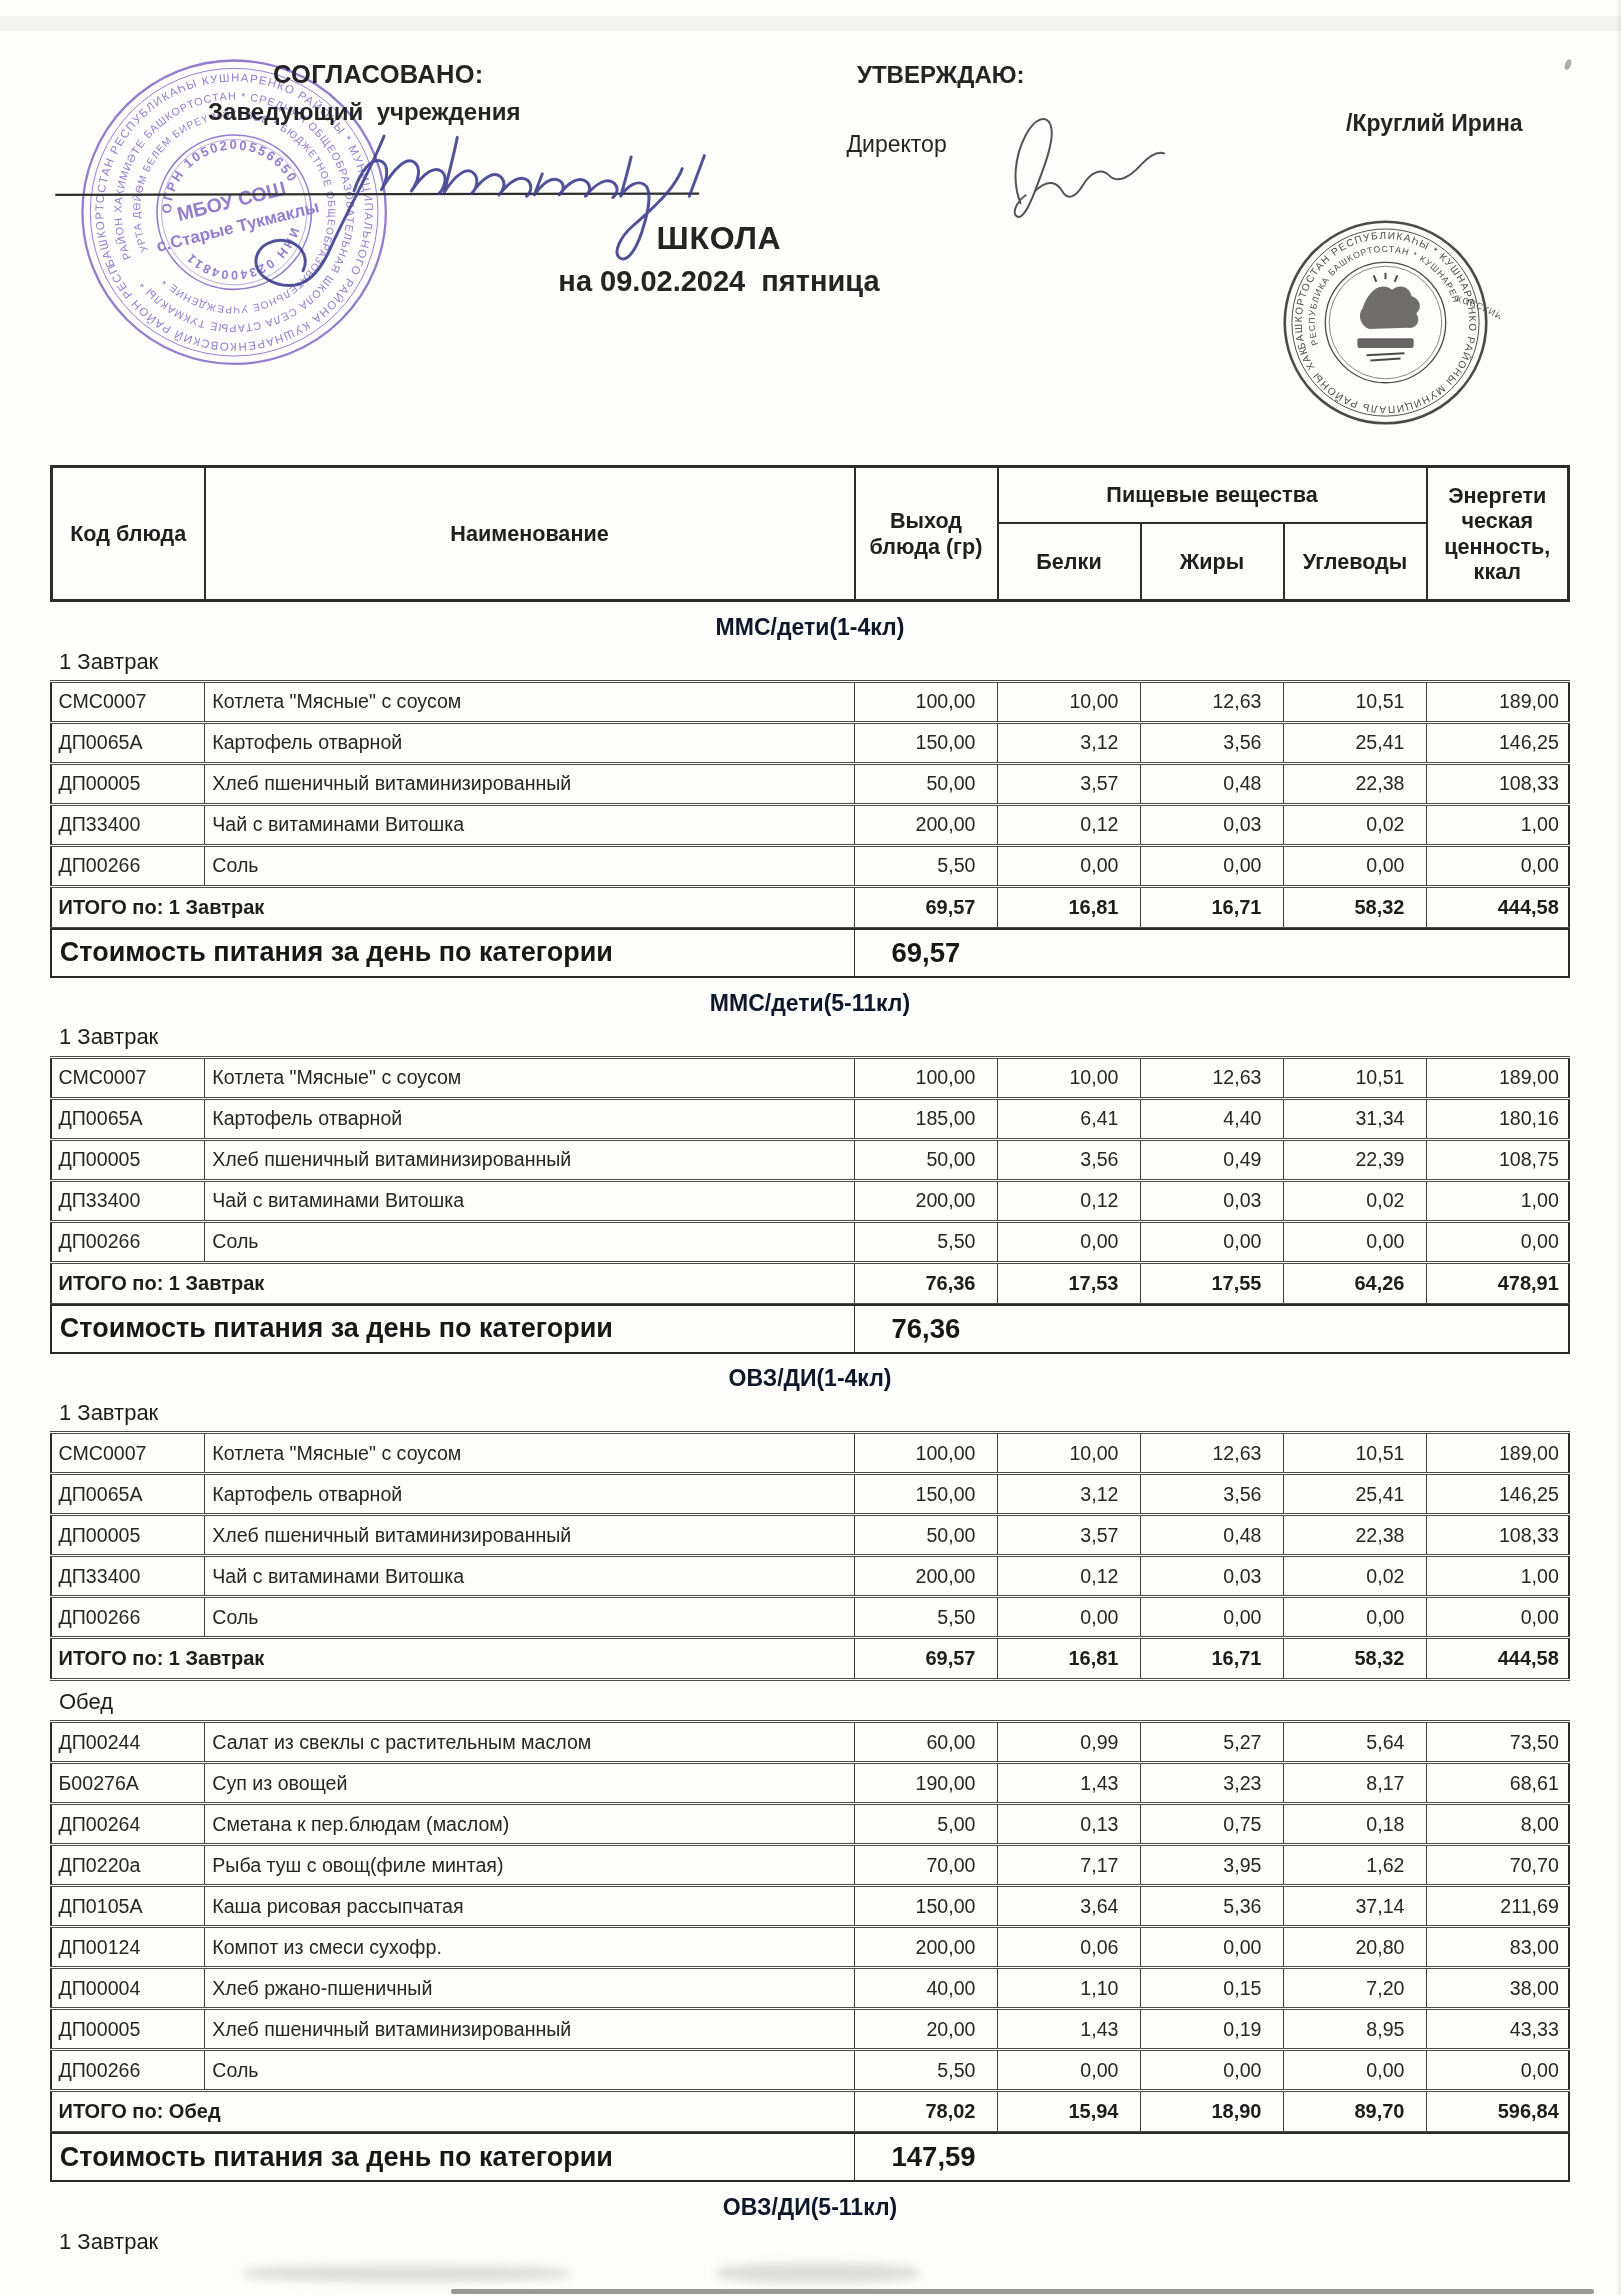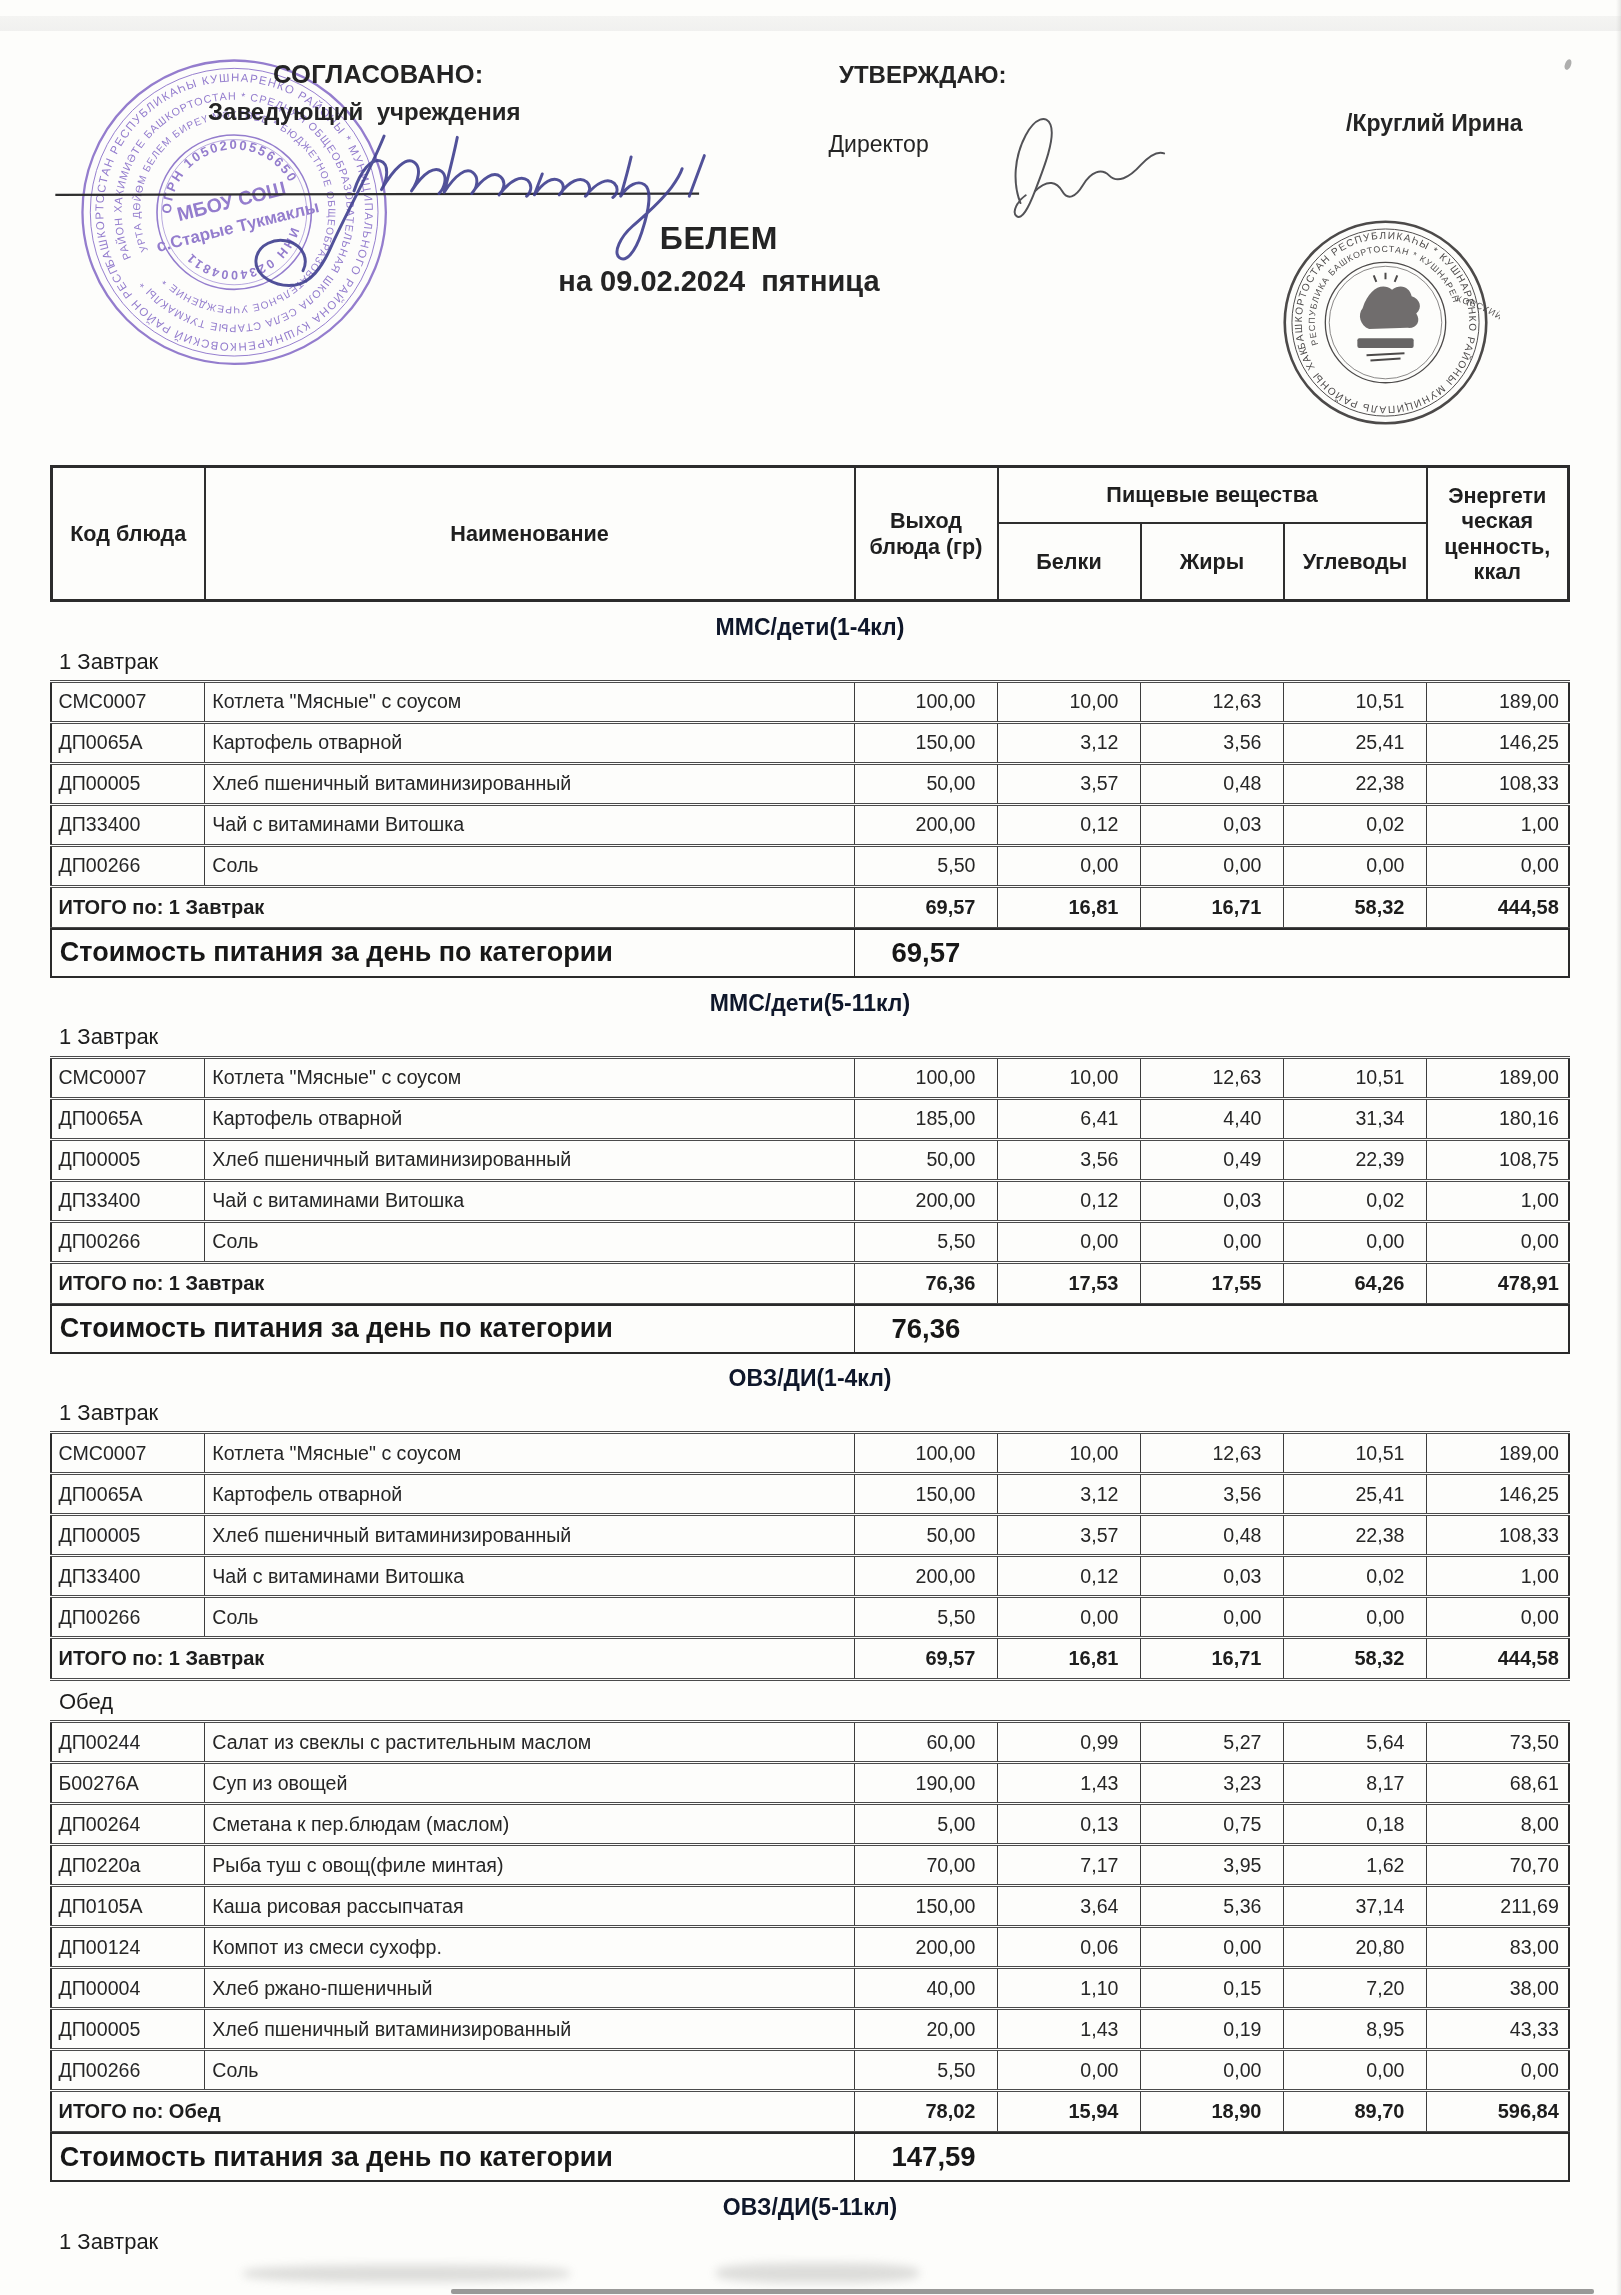--- a/index.html
+++ b/index.html
@@ -15,21 +15,21 @@
   .speck{position:absolute;left:1565px;top:59px;width:5.9px;height:11px;background:#9a9a9a;
          border-radius:50%;transform:rotate(22deg);opacity:.8;}
   .smudge{position:absolute;background:#8b8b88;filter:blur(4.6px);opacity:.28;border-radius:40%;}
   .smudge.s1{left:243px;top:2265px;width:327px;height:17px;}
   .smudge.s2{left:716px;top:2263px;width:203px;height:19.6px;}
   
   .top-area{position:relative;width:100%;height:465px;}
   .approve-left{position:absolute;left:273px;top:60px;}
   .approve-left .h{font-size:25.5px;font-weight:700;letter-spacing:0.3px;}
   .approve-left .r{font-size:24px;font-weight:700;margin-top:9.2px;margin-left:-65px;white-space:pre;}
-  .approve-right{position:absolute;left:839px;top:61px;}
+  .approve-right{position:absolute;left:857px;top:61px;}
   .approve-right .h{font-size:24px;font-weight:700;}
   .approve-right .r{font-size:23px;font-weight:400;margin-top:42px;margin-left:-10.5px;}
   .signer-name{position:absolute;left:1346px;top:110px;font-size:23px;font-weight:700;white-space:pre;}
   .menu-title{position:absolute;left:425px;top:220px;width:588px;text-align:center;}
   .menu-title .t1{font-size:32px;font-weight:700;letter-spacing:0.7px;}
   .menu-title .t2{font-size:29px;font-weight:700;margin-top:7.8px;white-space:pre;}
   svg text{font-family:"Liberation Sans",sans-serif;}
   
   .tbl{border-collapse:collapse;table-layout:fixed;width:1520px;margin-left:50px;background:#fdfdfb;}
   .tbl.hdr{border:3.3px solid #2c2c2c;}
@@ -119,21 +119,21 @@
     <div class="signer-name">/Круглий Ирина</div>
 
     <svg style="position:absolute;left:980px;top:105px;" width="222" height="157" viewBox="0 0 340 240">
       <g stroke="#35353a" stroke-width="3" fill="none" stroke-linecap="round" stroke-linejoin="round" opacity="0.85">
         <path d="M 62 150 C 50 120 52 80 70 46 C 84 20 102 14 108 30 C 116 50 98 96 84 132 C 74 158 64 176 56 170 C 48 164 58 146 70 138"></path>
         <path d="M 84 132 C 104 112 118 118 126 132 C 134 146 146 142 158 122 C 170 102 186 96 198 108 C 210 120 228 112 246 92 C 260 77 272 70 282 74"></path>
       </g>
     </svg>
 
     <div class="menu-title">
-      <div class="t1">БЕЛЕМ</div>
+      <div class="t1">ШКОЛА</div>
       <div class="t2">на 09.02.2024  пятница</div>
     </div>
 
     <svg style="position:absolute;left:1271px;top:210px;" width="229" height="229" viewBox="0 0 350 350">
       <g opacity="0.85">
         <circle cx="175" cy="172" r="154" fill="none" stroke="#2e2b2b" stroke-width="4"></circle>
         <circle cx="175" cy="172" r="143" fill="none" stroke="#2e2b2b" stroke-width="1.5"></circle>
         <circle cx="175" cy="172" r="92" fill="none" stroke="#2e2b2b" stroke-width="2"></circle>
         <circle cx="175" cy="172" r="86" fill="none" stroke="#2e2b2b" stroke-width="1"></circle>
         <defs>

